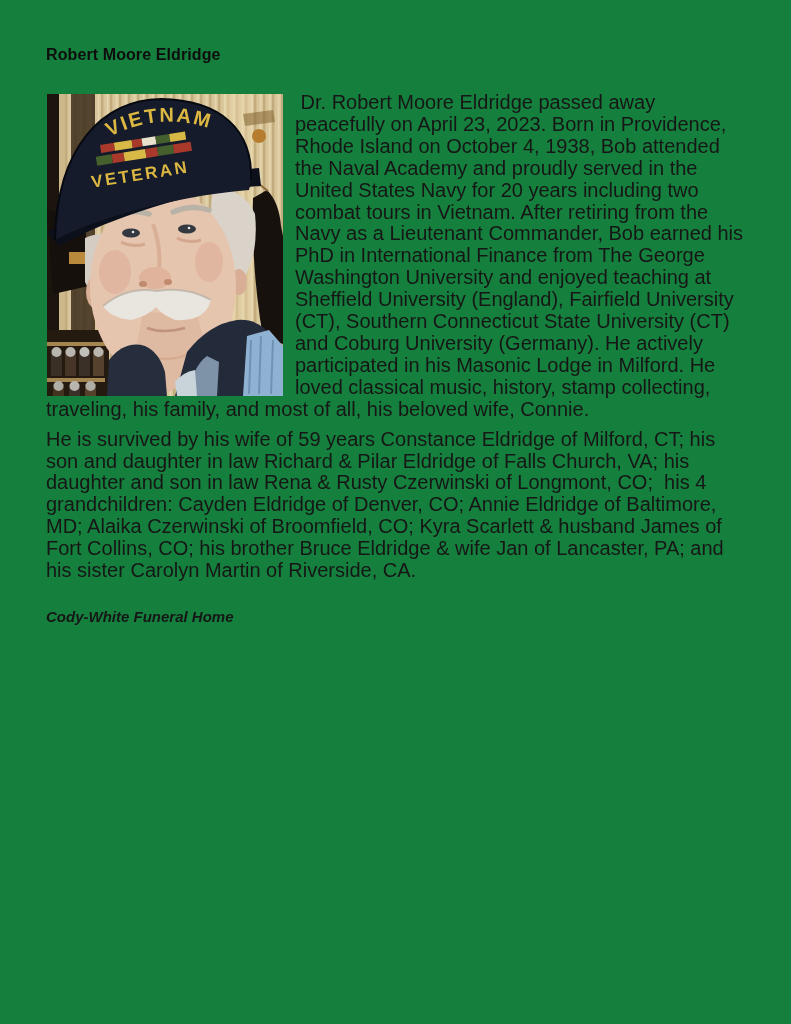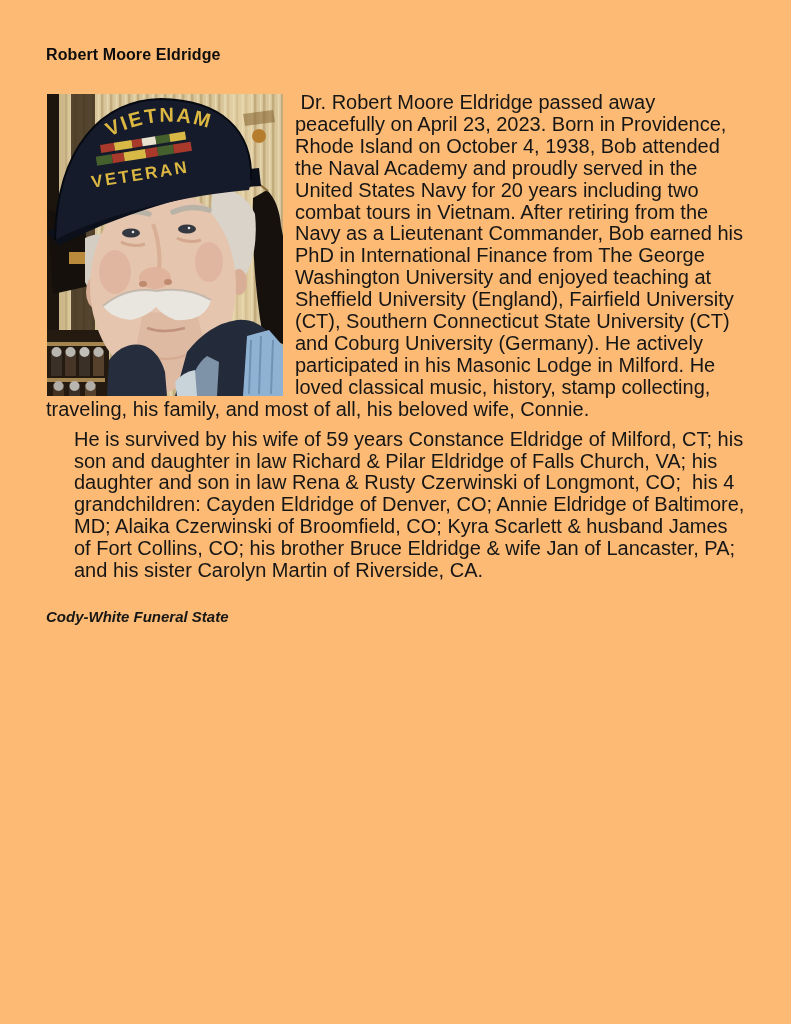--- a/index.html
+++ b/index.html
@@ -1,19 +1,19 @@
 <!DOCTYPE html>
 <html><head>
 <meta charset="utf-8">
 <style>
   html,body{margin:0;padding:0;background:#ffffff;}
   .page{
     position:relative;
     width:791px;height:1024px;
-    background:#fdba74;
+    background:#15803d;
     font-family:"Liberation Sans",sans-serif;
     color:#141414;
     overflow:hidden;
     box-sizing:border-box;
   }
   .doc{padding:46px 43px 0 46px;}
   .doc-title{
     font-size:16px;
     font-weight:700;
     margin:0 0 28px 0;
@@ -30,21 +30,20 @@
   .para{
     margin:0;
     font-size:20px;
     line-height:21.9px;
     white-space:pre-wrap;
     color:#161616;
   }
   .para-survivors{
     clear:both;
     padding-top:8px;
-    margin-left:28px;
   }
   .funeral-credit{
     margin:24px 0 0 0;
     font-size:15px;
     line-height:21px;
     font-weight:700;
     font-style:italic;
     color:#161616;
   }
   .cap-text{
@@ -180,16 +179,16 @@
           <line x1="226" y1="246" x2="224" y2="300" stroke="#6f93b5" stroke-width="2"></line>
           <path d="M128,288 Q136,278 148,276 L150,302 L130,302 Z" fill="#c9d3da"></path>
         </g>
       </svg>
     </div>
 
     <p class="para"> Dr. Robert Moore Eldridge passed away peacefully on April 23, 2023. Born in Providence, Rhode Island on October 4, 1938, Bob attended the Naval Academy and proudly served in the United States Navy for 20 years including two combat tours in Vietnam. After retiring from the Navy as a Lieutenant Commander, Bob earned his PhD in International Finance from The George Washington University and enjoyed teaching at Sheffield University (England), Fairfield University (CT), Southern Connecticut State University (CT) and Coburg University (Germany). He actively participated in his Masonic Lodge in Milford. He loved classical music, history, stamp collecting, traveling, his family, and most of all, his beloved wife, Connie.</p>
 
     <p class="para para-survivors">He is survived by his wife of 59 years Constance Eldridge of Milford, CT; his son and daughter in law Richard &amp; Pilar Eldridge of Falls Church, VA; his daughter and son in law Rena &amp; Rusty Czerwinski of Longmont, CO;  his 4 grandchildren: Cayden Eldridge of Denver, CO; Annie Eldridge of Baltimore, MD; Alaika Czerwinski of Broomfield, CO; Kyra Scarlett &amp; husband James of Fort Collins, CO; his brother Bruce Eldridge &amp; wife Jan of Lancaster, PA; and his sister Carolyn Martin of Riverside, CA.</p>
 
-    <p class="funeral-credit">Cody-White Funeral State</p>
+    <p class="funeral-credit">Cody-White Funeral Home</p>
 
   </div>
 </div>
 
 </body></html>

